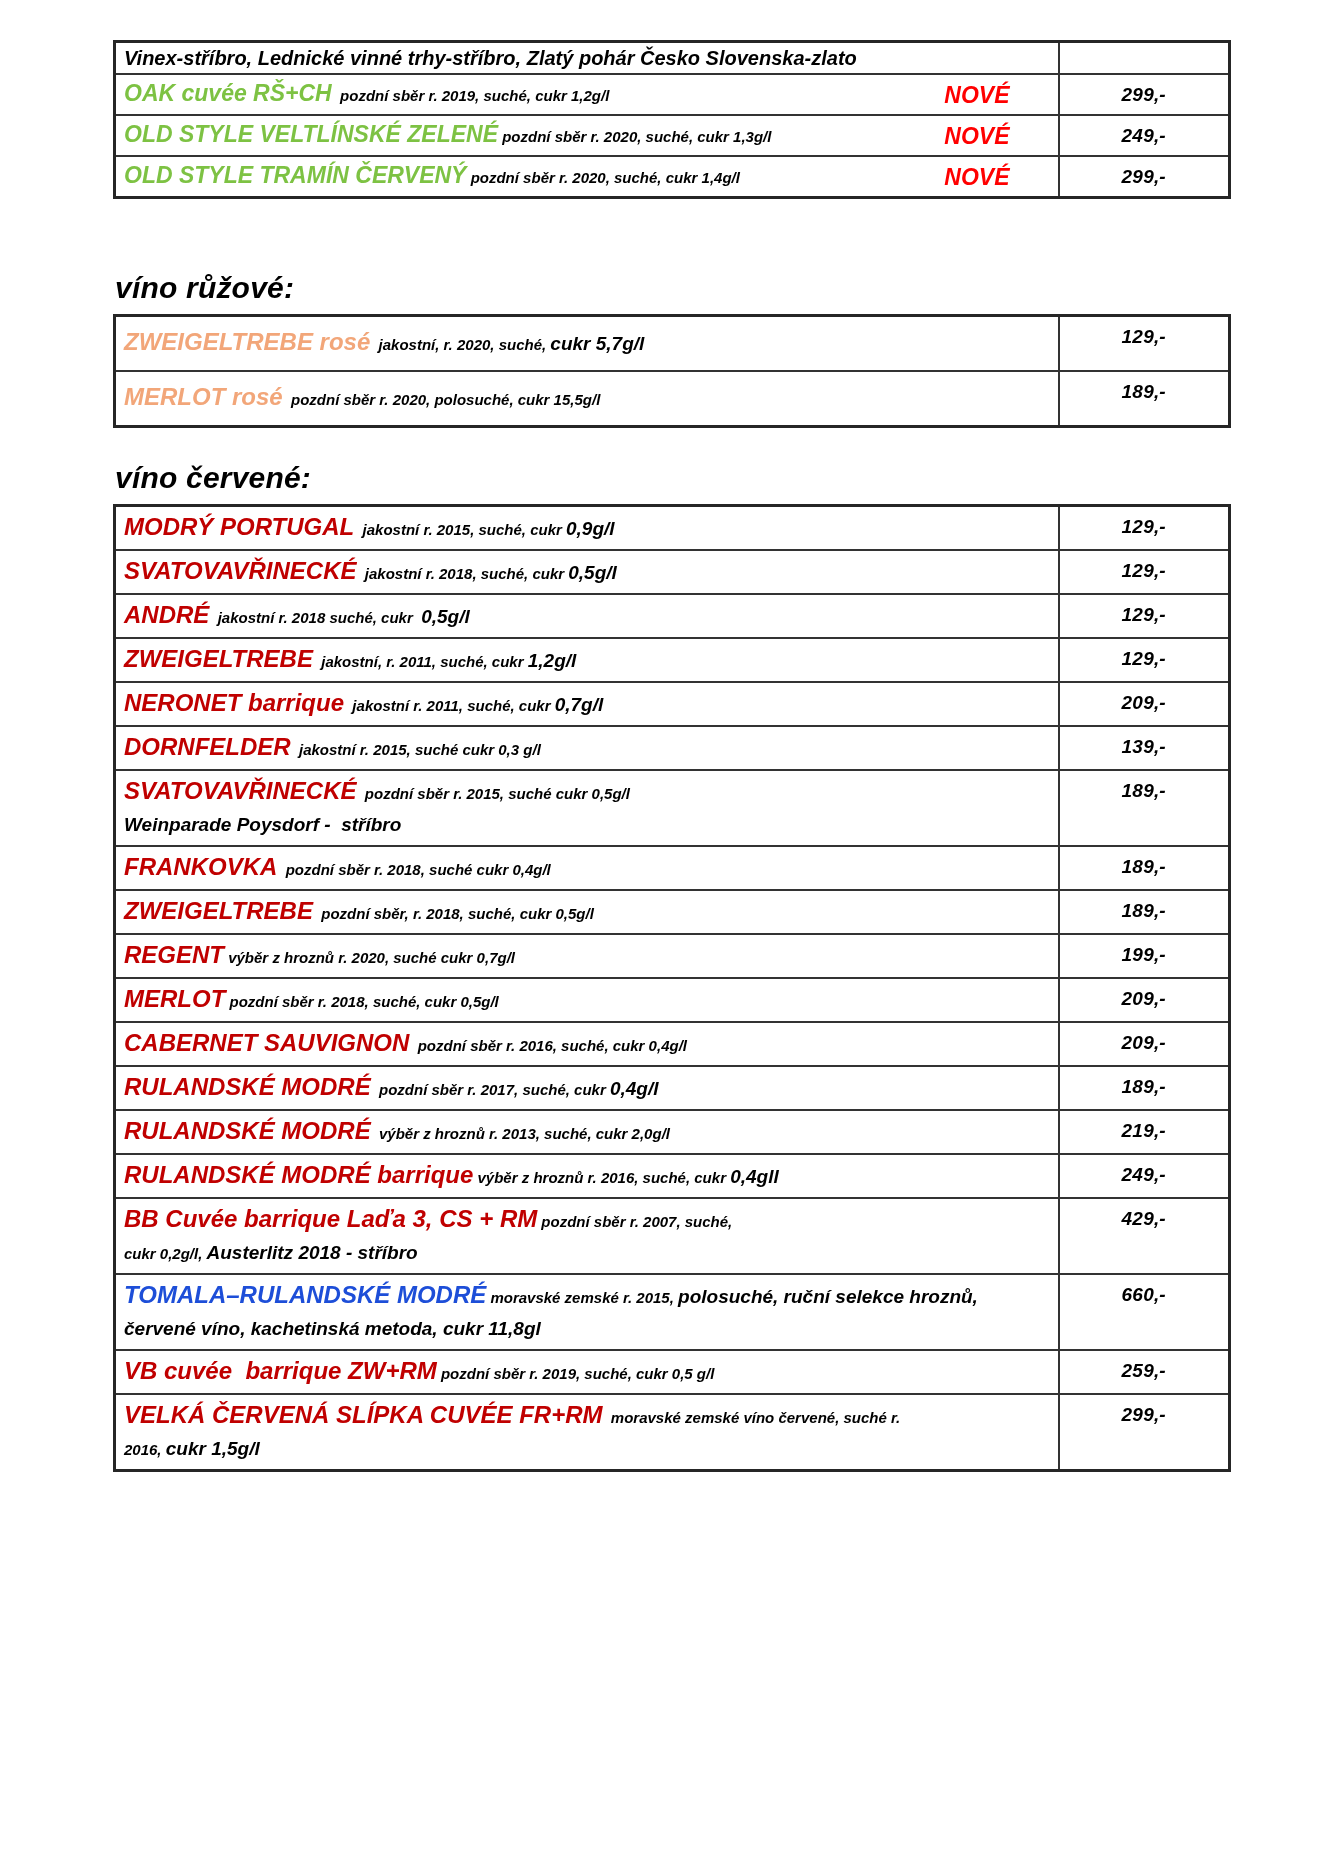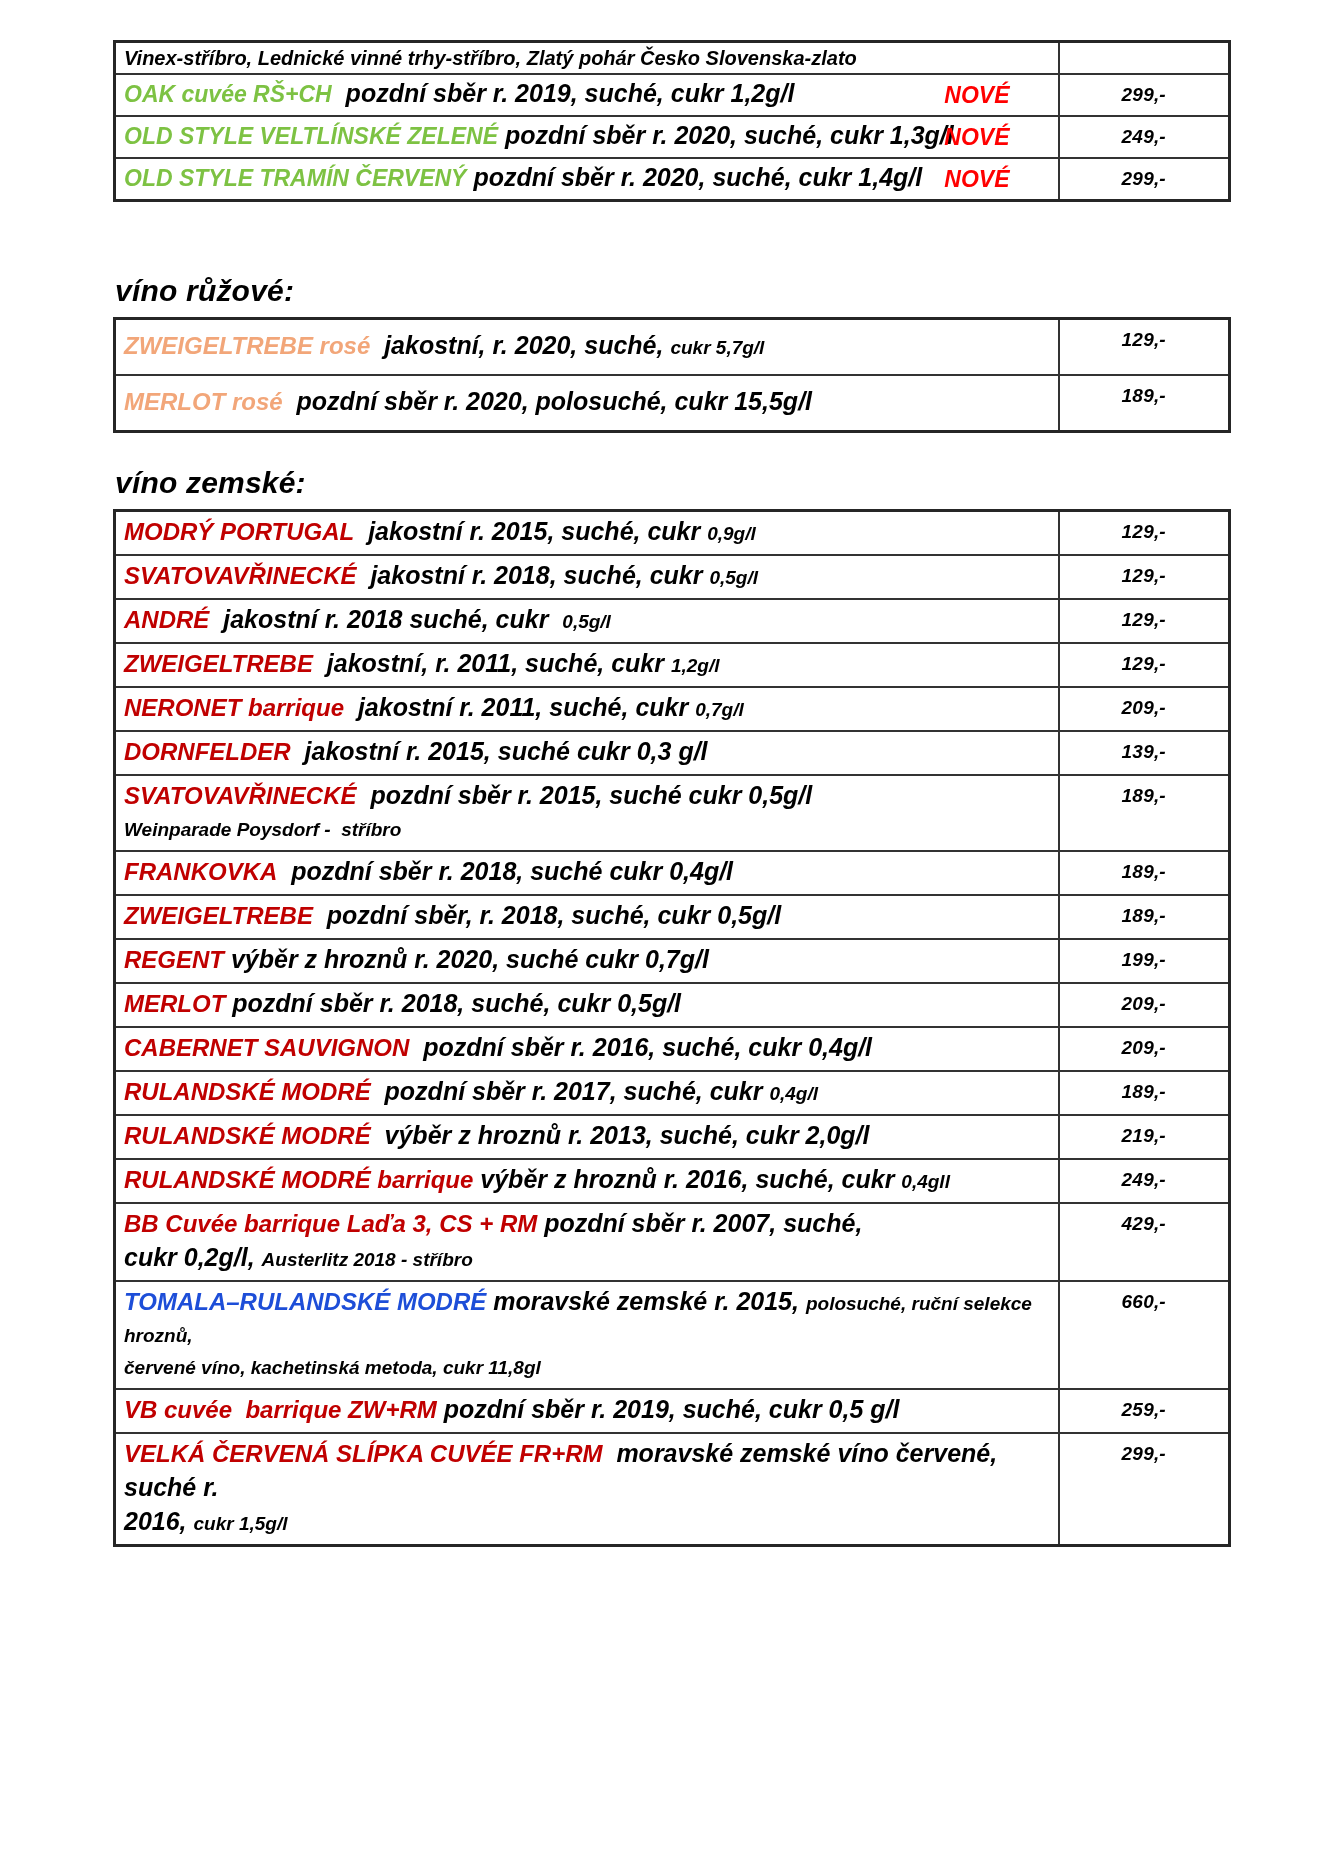--- a/index.html
+++ b/index.html
@@ -22,21 +22,21 @@
   }
   .awards .hdr td{font-size:20px;padding:6px 8px 10px 8px;line-height:24px;}
   .awards .line{line-height:30px;}
   .awards td.desc{padding-top:3px;padding-bottom:3px;}
   .rose .line{line-height:32px;}
   .rose td.desc{padding-top:9px;padding-bottom:9px;}
   .reds .line{line-height:31px;}
   .reds td.desc{padding-top:4px;padding-bottom:4px;}
   .s-name{font-size:24px;}
   .awards .s-name{font-size:23px;}
-  .s-d{font-size:25px;}
+  .s-d{font-size:15px;}
   .s-ds{font-size:19px;}
   .tag{
     position:absolute;right:48px;top:50%;transform:translateY(-50%);
     font-size:23px;
   }
   .section-heading{
     font-size:30px;line-height:34px;margin:0 0 9px 2px;
     letter-spacing:0.2px;
   }
   .mt-lg{margin-top:72px;}
@@ -99,21 +99,21 @@
         </tr>
         <tr>
           <td class="desc">
             <div class="line"><span class="s-name" style="color: rgb(242, 166, 121);">MERLOT rosé</span><span class="s-d">&nbsp; pozdní sběr r. 2020, polosuché, cukr 15,5g/l</span></div>
           </td>
           <td class="price">189,-</td>
         </tr>
       </tbody>
   </table>
 
-  <h2 class="section-heading mt-md">víno zemské:</h2>
+  <h2 class="section-heading mt-md">víno červené:</h2>
 
   <table class="reds">
     <colgroup>
         <col style="width:944px">
         <col style="width:171px">
       </colgroup>
     <tbody id="red-body">
         <tr>
           <td class="desc">
             <div class="line"><span class="s-name" style="color: rgb(192, 0, 0);">MODRÝ PORTUGAL</span><span class="s-d">&nbsp; jakostní r. 2015, suché, cukr </span><span class="s-ds">0,9g/l</span></div>

